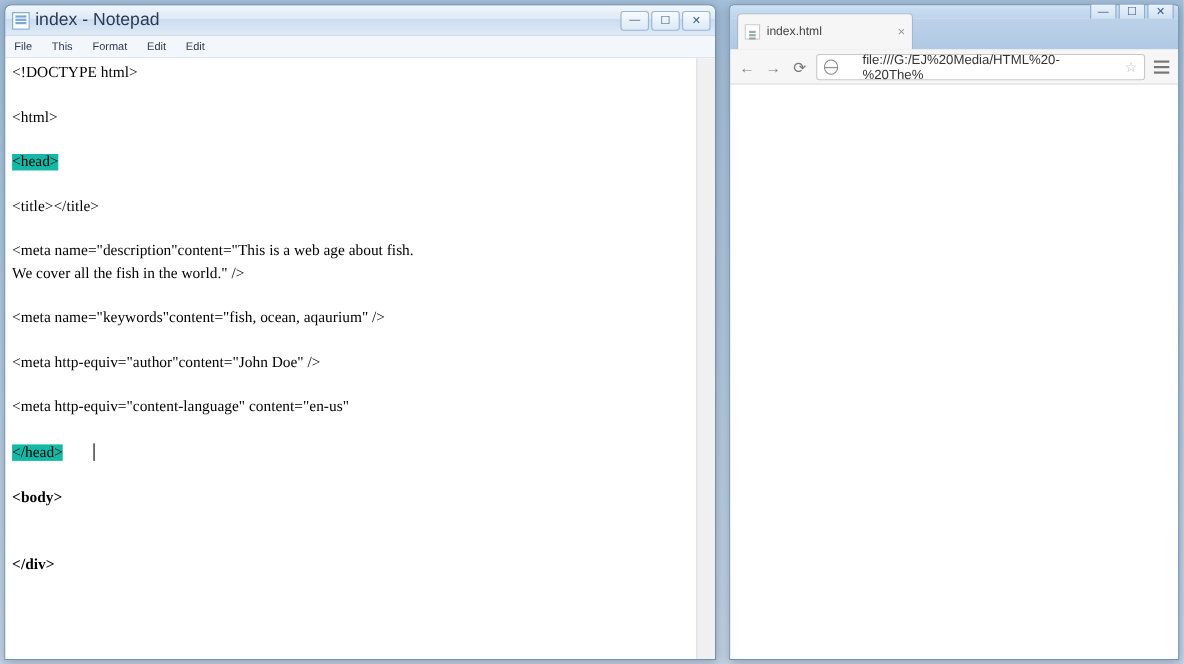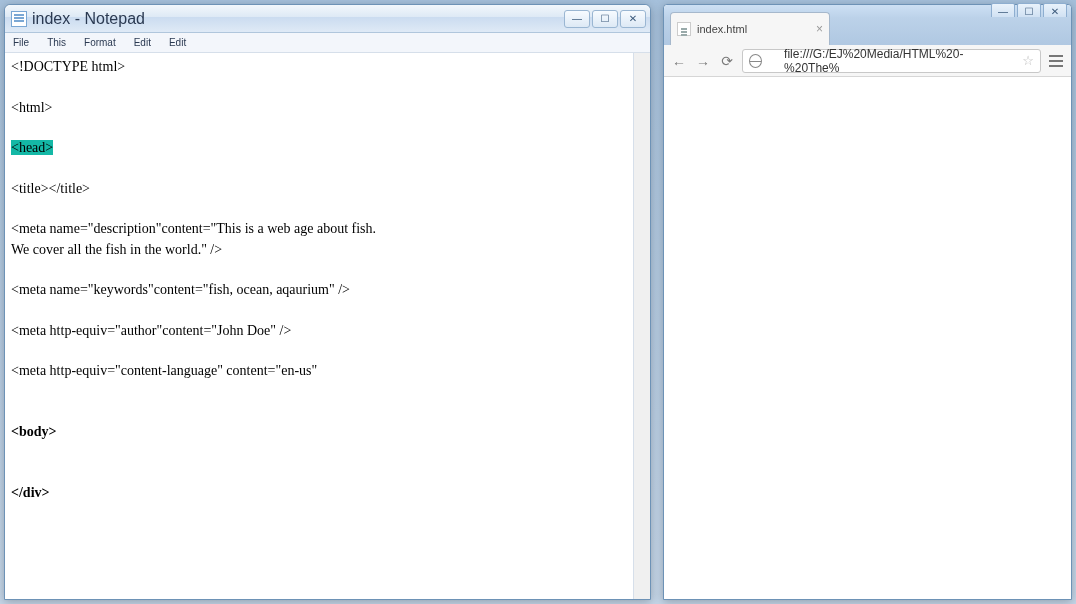--- a/index.html
+++ b/index.html
@@ -221,20 +221,21 @@
 <div>&nbsp;</div>
 <div><span>&lt;meta name="description"content="This is a web age about fish.</span></div>
 <div><span>We cover all the fish in the world." /&gt;</span></div>
 <div>&nbsp;</div>
 <div><span>&lt;meta name="keywords"content="fish, ocean, aqaurium" /&gt;</span></div>
 <div>&nbsp;</div>
 <div><span>&lt;meta http-equiv="author"content="John Doe" /&gt;</span></div>
 <div>&nbsp;</div>
 <div><span>&lt;meta http-equiv="content-language" content="en-us"</span></div>
 <div>&nbsp;</div>
+<div><span class="hl">&lt;/head&gt;</span><span class="cursor"></span></div>
 <div>&nbsp;</div>
 <div><b><span>&lt;body&gt;</span></b></div>
 <div>&nbsp;</div>
 <div>&nbsp;</div>
 <div><b><span>&lt;/div&gt;</span></b></div>
 <div>&nbsp;</div>
 <div>&nbsp;</div>
 
     </div>
     <div class="np-scroll-v"></div>

